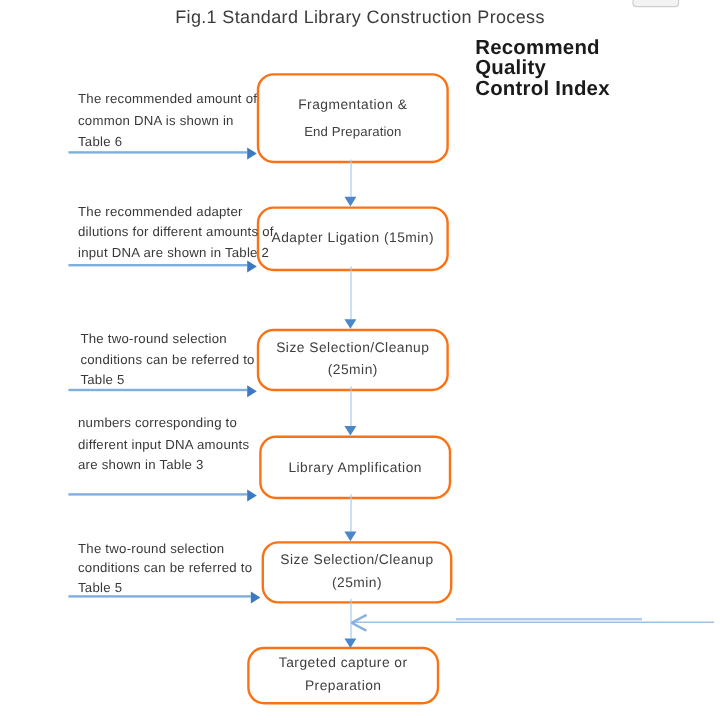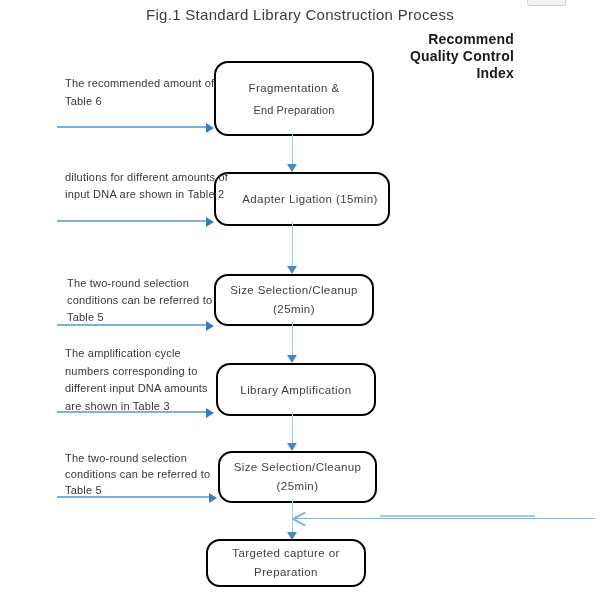--- a/index.html
+++ b/index.html
@@ -8,38 +8,38 @@
     font-family:"Liberation Sans","DejaVu Sans",sans-serif;
     position:relative;
   }
   .stage{position:absolute;left:0;top:0;width:600px;height:600px;}
 
   .title{
     position:absolute;left:0;top:6px;width:600px;text-align:center;
     font-size:15px;color:#3c3c3c;letter-spacing:.3px;
   }
   .qc-header{
-    position:absolute;left:396px;top:31px;width:118px;text-align:right;
-    font-size:14px;font-weight:bold;color:#1a1a1a;line-height:17px;letter-spacing:.2px;
+    position:absolute;left:396px;top:31px;width:118px;text-align:left;
+    font-size:17px;font-weight:bold;color:#1a1a1a;line-height:17px;letter-spacing:.2px;
   }
   .artifact{
     position:absolute;left:527px;top:-5px;width:37px;height:9px;
     background:#f2f2f2;border:1px solid #cfcfcf;border-radius:3px;
   }
 
   .box{
     position:absolute;background:#ffffff;
-    border:2px solid #000000;border-radius:14px;
+    border:2px solid #f97316;border-radius:14px;
     display:flex;flex-direction:column;align-items:center;justify-content:center;
     color:#3f3f3f;font-size:11.5px;letter-spacing:.4px;text-align:center;
   }
   .box .bl{white-space:nowrap;}
   .box-1{left:214px;top:61px;width:156px;height:71px;line-height:22px;font-size:11.5px;}
   .box-1 .bl:last-child{letter-spacing:.1px;font-size:11px;}
-  .box-2{left:214px;top:172px;width:156px;height:50px;padding-left:16px;}
+  .box-2{left:214px;top:172px;width:156px;height:50px;}
   .box-3{left:214px;top:274px;width:156px;height:48px;line-height:19px;}
   .box-4{left:216px;top:363px;width:156px;height:49px;}
   .box-5{left:218px;top:451px;width:155px;height:48px;line-height:19px;}
   .box-6{left:206px;top:539px;width:156px;height:44px;line-height:19px;}
 
   .ann{
     position:absolute;color:#383838;font-size:11px;letter-spacing:.2px;
   }
   .ann .al{white-space:nowrap;}
   .ann-1{left:65px;top:74px;line-height:18px;}
@@ -131,42 +131,43 @@
   <div class="tri-down td-b"></div>
   <div class="vline vl-c"></div>
   <div class="tri-down td-c"></div>
   <div class="vline vl-d"></div>
   <div class="tri-down td-d"></div>
   <div class="vline vl-e"></div>
   <div class="tri-down td-e"></div>
 
   <div class="ann ann-1">
     <div class="al">The recommended amount of</div>
+    <div class="al">common DNA is shown in</div>
     <div class="al">Table 6</div>
   </div>
   <div class="hline hl-1"></div>
   <div class="tri-right tr-1"></div>
 
   <div class="ann ann-2">
+    <div class="al">The recommended adapter</div>
     <div class="al">dilutions for different amounts of</div>
     <div class="al">input DNA are shown in Table 2</div>
   </div>
   <div class="hline hl-2"></div>
   <div class="tri-right tr-2"></div>
 
   <div class="ann ann-3">
     <div class="al">The two-round selection</div>
     <div class="al">conditions can be referred to</div>
     <div class="al">Table 5</div>
   </div>
   <div class="hline hl-3"></div>
   <div class="tri-right tr-3"></div>
 
   <div class="ann ann-4">
-    <div class="al">The amplification cycle</div>
     <div class="al">numbers corresponding to</div>
     <div class="al">different input DNA amounts</div>
     <div class="al">are shown in Table 3</div>
   </div>
   <div class="hline hl-4"></div>
   <div class="tri-right tr-4"></div>
 
   <div class="ann ann-5">
     <div class="al">The two-round selection</div>
     <div class="al">conditions can be referred to</div>

